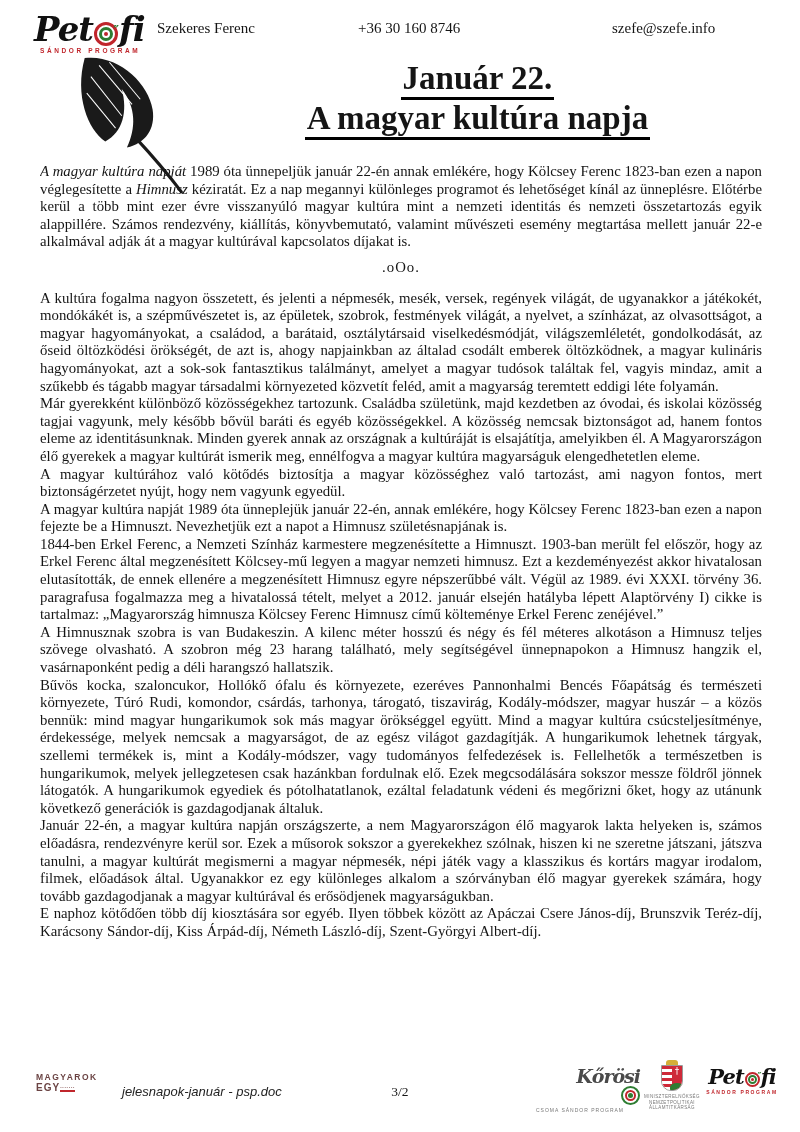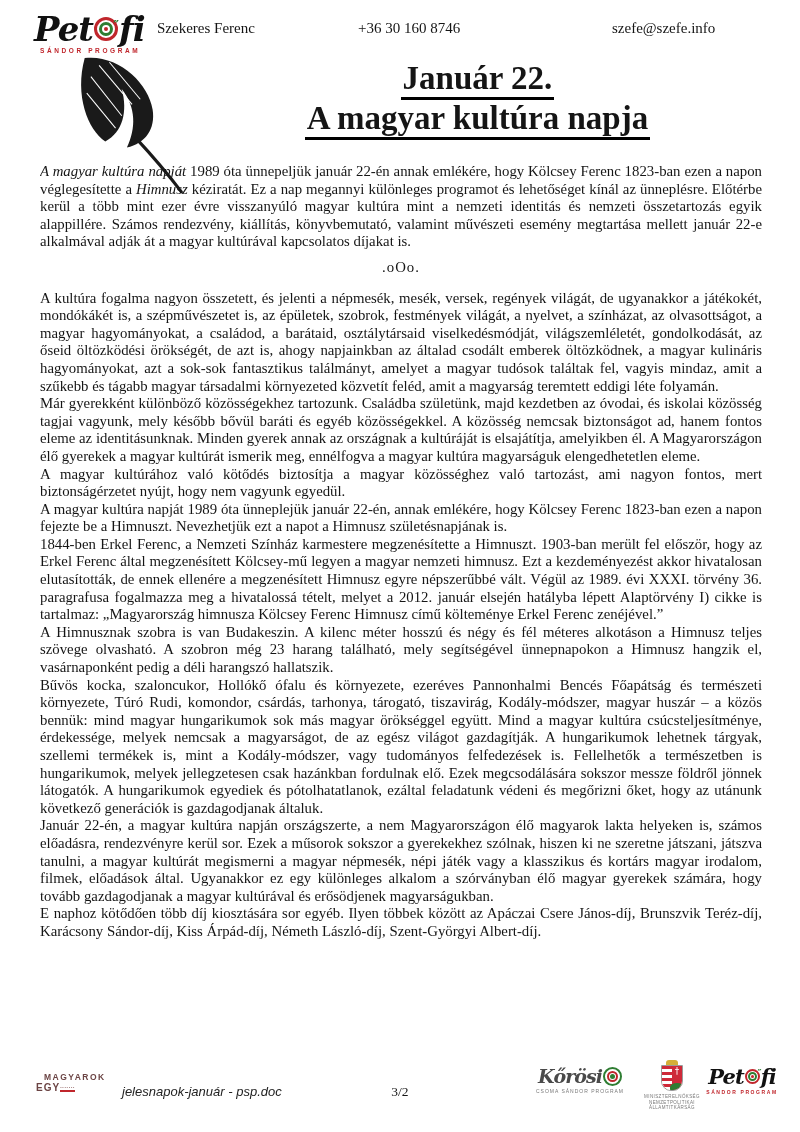--- a/index.html
+++ b/index.html
@@ -2,21 +2,21 @@
 <html lang="hu"><head>
 <meta charset="utf-8">
 <style>
   html,body{margin:0;padding:0;background:#e8e8e8;}
   .page{
     position:relative;width:800px;height:1132px;margin:0 auto;background:#fff;
     font-family:"Liberation Serif", serif;color:#151515;overflow:hidden;
   }
   
   .brand{position:absolute;left:34px;top:12px;width:130px;}
-  .script-row{display:flex;align-items:center;font-family:"DejaVu Serif", serif;
+  .script-row{display:flex;align-items:flex-end;font-family:"DejaVu Serif", serif;
     font-style:italic;font-weight:bold;letter-spacing:-1px;color:#111;}
   .script-row.lg{font-size:34px;line-height:34px;}
   .script-row.sm{font-size:21px;line-height:21px;}
   .target{position:relative;display:inline-block;border-radius:50%;background:#fff;}
   .target.lg{width:18px;height:18px;border:3px solid #c0262c;margin:0 1px;}
   .target.lg::after{content:"";position:absolute;inset:2px;border-radius:50%;border:3px solid #2e7d32;}
   .target.lg::before{content:"";position:absolute;inset:7px;border-radius:50%;background:#c0262c;}
   .target.sm{width:11px;height:11px;border:2px solid #c0262c;margin:0 1px;}
   .target.sm::after{content:"";position:absolute;inset:1px;border-radius:50%;border:2px solid #2e7d32;}
   .target.sm::before{content:"";position:absolute;inset:4px;border-radius:50%;background:#c0262c;}
@@ -36,30 +36,30 @@
   
   .content{position:absolute;left:40px;top:163px;width:722px;font-size:14.8px;
     line-height:17.6px;text-align:justify;max-height:900px;overflow:hidden;}
   .para{margin:0;}
   .it{font-style:italic;}
   .separator{text-align:center;margin:8px 0 13px 0;letter-spacing:1px;}
   
   .footer{position:absolute;left:0;top:1060px;width:800px;height:72px;background:#fff;}
   .mlogo{position:absolute;left:36px;top:12px;font-family:"Liberation Sans", sans-serif;
     color:#6b4444;line-height:10px;}
-  .mlogo .l1{font-size:8.5px;letter-spacing:1.5px;font-weight:bold;margin-left:8px;}
+  .mlogo .l1{font-size:8.5px;letter-spacing:1.5px;font-weight:bold;}
   .mlogo .l2{font-size:10px;font-weight:bold;letter-spacing:1px;}
   .mlogo .l2 .tiny{font-size:5px;letter-spacing:.5px;border-bottom:2px solid #c0262c;
     vertical-align:2px;color:#8a5a5a;}
   .filename{position:absolute;left:122px;top:24px;font-family:"Liberation Sans", sans-serif;
     font-style:italic;font-size:13px;color:#222;text-align:right;}
   .pagenum{position:absolute;left:0;top:24px;width:800px;text-align:center;font-size:13.5px;}
   .flogo{position:absolute;text-align:center;}
   .korosi{left:520px;top:6px;width:120px;}
-  .korosi .script-row{justify-content:center;color:#4a4a4a;font-size:19px;line-height:20px;}
+  .korosi .script-row{justify-content:center;color:#4a4a4a;font-size:19px;line-height:20px;flex-direction:column;}
   .spiral{display:inline-block;width:15px;height:15px;border-radius:50%;
     border:2px solid #2e7d32;position:relative;margin-left:1px;background:#fff;}
   .spiral::after{content:"";position:absolute;inset:2px;border-radius:50%;border:2px solid #c0262c;}
   .spiral::before{content:"";position:absolute;inset:5px;border-radius:50%;background:#2e7d32;}
   .logo-sub{font-family:"Liberation Sans", sans-serif;font-size:5px;letter-spacing:1px;
     color:#777;margin-top:2px;}
   .ministry{left:632px;top:0;width:80px;}
   .crown{width:12px;height:5px;background:#d4af37;border-radius:3px 3px 0 0;margin:0 auto;}
   .shield{width:20px;height:24px;margin:0 auto;display:flex;border-radius:0 0 10px 10px;
     overflow:hidden;border:1px solid #9a9a9a;}

